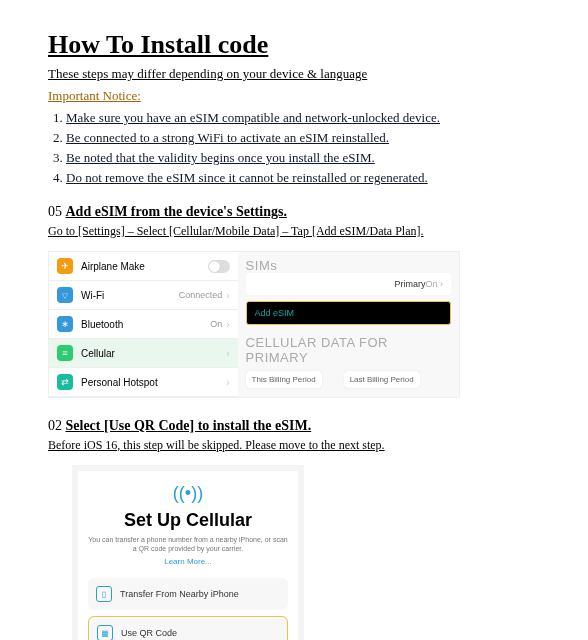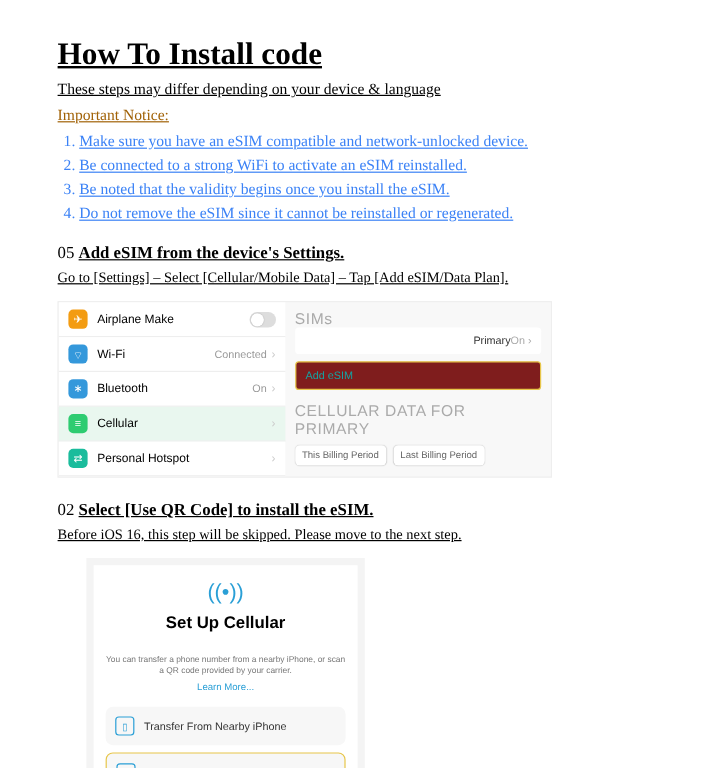--- a/index.html
+++ b/index.html
@@ -1,45 +1,45 @@
 <!DOCTYPE html>
 <html><head>
 <meta charset="utf-8">
 <style>
 body{margin:0;background:#fff;font-family:Georgia,"Times New Roman",serif;color:#000;width:588px}
 .page{padding:30px 48px 20px 48px}
 h1{font-size:26px;font-weight:700;margin:0 0 6px 0;text-decoration:underline}
 .sub{font-size:13px;text-decoration:underline;margin-bottom:6px}
 .notice{font-size:13px;text-decoration:underline;color:#a16207;margin-bottom:6px}
 ol.rules{font-size:13px;margin:0 0 18px 0;padding-left:18px}
-ol.rules li{text-decoration:underline;margin:4px 0;color:#3b82f6}
+ol.rules li{text-decoration:underline;margin:4px 0;color:#0f172a}
 .step-h{font-size:14px;font-weight:400;margin:18px 0 4px 0}
 .step-h .n{font-weight:400}
 .step-h .t{text-decoration:underline;font-weight:700}
 .step-sub{font-size:12px;text-decoration:underline;margin-bottom:12px}
 .shot{background:#f3f3f3;border:1px solid #eee;width:410px;margin-bottom:20px}
 .shot1{display:flex}
 .setcol{width:46%;background:#f8f8f8;font-family:-apple-system,Helvetica,Arial,sans-serif;font-size:10px}
 .row{display:flex;align-items:center;background:#fff;padding:6px 8px;border-bottom:1px solid #eee}
 .ic{width:16px;height:16px;border-radius:4px;display:flex;align-items:center;justify-content:center;color:#fff;font-size:9px;margin-right:8px}
 .ic.or{background:#f39c12}.ic.bl{background:#3498db}.ic.gr{background:#2ecc71}.ic.tl{background:#1abc9c}
 .row .lbl{flex:1;color:#000}
 .row .val{color:#999;font-size:9px}
 .toggle{width:22px;height:13px;border-radius:7px;background:#ddd;position:relative}
 .toggle:after{content:"";position:absolute;width:11px;height:11px;background:#fff;border-radius:50%;top:1px;left:1px;box-shadow:0 0 1px rgba(0,0,0,.3)}
 .chev{color:#ccc;margin-left:4px}
 .rcol{flex:1;background:#f8f8f8;font-family:-apple-system,Helvetica,Arial,sans-serif;font-size:9px;padding:6px 8px}
 .rcol .hdr{color:#aaa;font-size:13px;letter-spacing:.5px;margin:0 0}
 .prim{background:#fff;padding:6px 8px;display:flex;justify-content:flex-end;color:#333;border-radius:3px}
-.addcell{border:1px solid #e7c64a;padding:6px 8px;color:#14a3a3;background:#7f1d1d;border-radius:3px;margin-top:6px}
-.billrow{display:flex;gap:6px;margin-top:6px}
+.addcell{border:1px solid #e7c64a;padding:6px 8px;color:#14a3a3;background:#000000;border-radius:3px;margin-top:6px}
+.billrow{display:flex;gap:22px;margin-top:6px}
 .pill{background:#fff;border-radius:4px;padding:4px 6px;font-size:8px;color:#666;box-shadow:0 0 1px rgba(0,0,0,.2)}
 .shot2{width:200px;margin-left:24px;background:#fff;border:6px solid #f4f4f4;font-family:-apple-system,Helvetica,Arial,sans-serif;text-align:center;padding:12px 10px}
 .ant{color:#2a9fd6;font-size:18px;margin-bottom:6px}
-.suh{font-weight:700;font-size:14px;margin-bottom:20px}
+.suh{font-weight:700;font-size:18px;margin-bottom:4px}
 .blurb{font-size:7px;color:#777;line-height:1.3;margin-bottom:4px}
 .lm{font-size:8px;color:#2a9fd6;margin-bottom:12px}
 .opt{display:flex;align-items:center;gap:8px;background:#f7f7f7;border-radius:6px;padding:8px;margin:6px 0;font-size:9px;color:#333;text-align:left}
 .opt.hl{border:1px solid #e7c64a}
 .oic{width:14px;height:14px;border:1.5px solid #2a9fd6;border-radius:3px;display:flex;align-items:center;justify-content:center;color:#2a9fd6;font-size:8px}
 </style>
 </head>
 <body>
 
 <div class="page">

